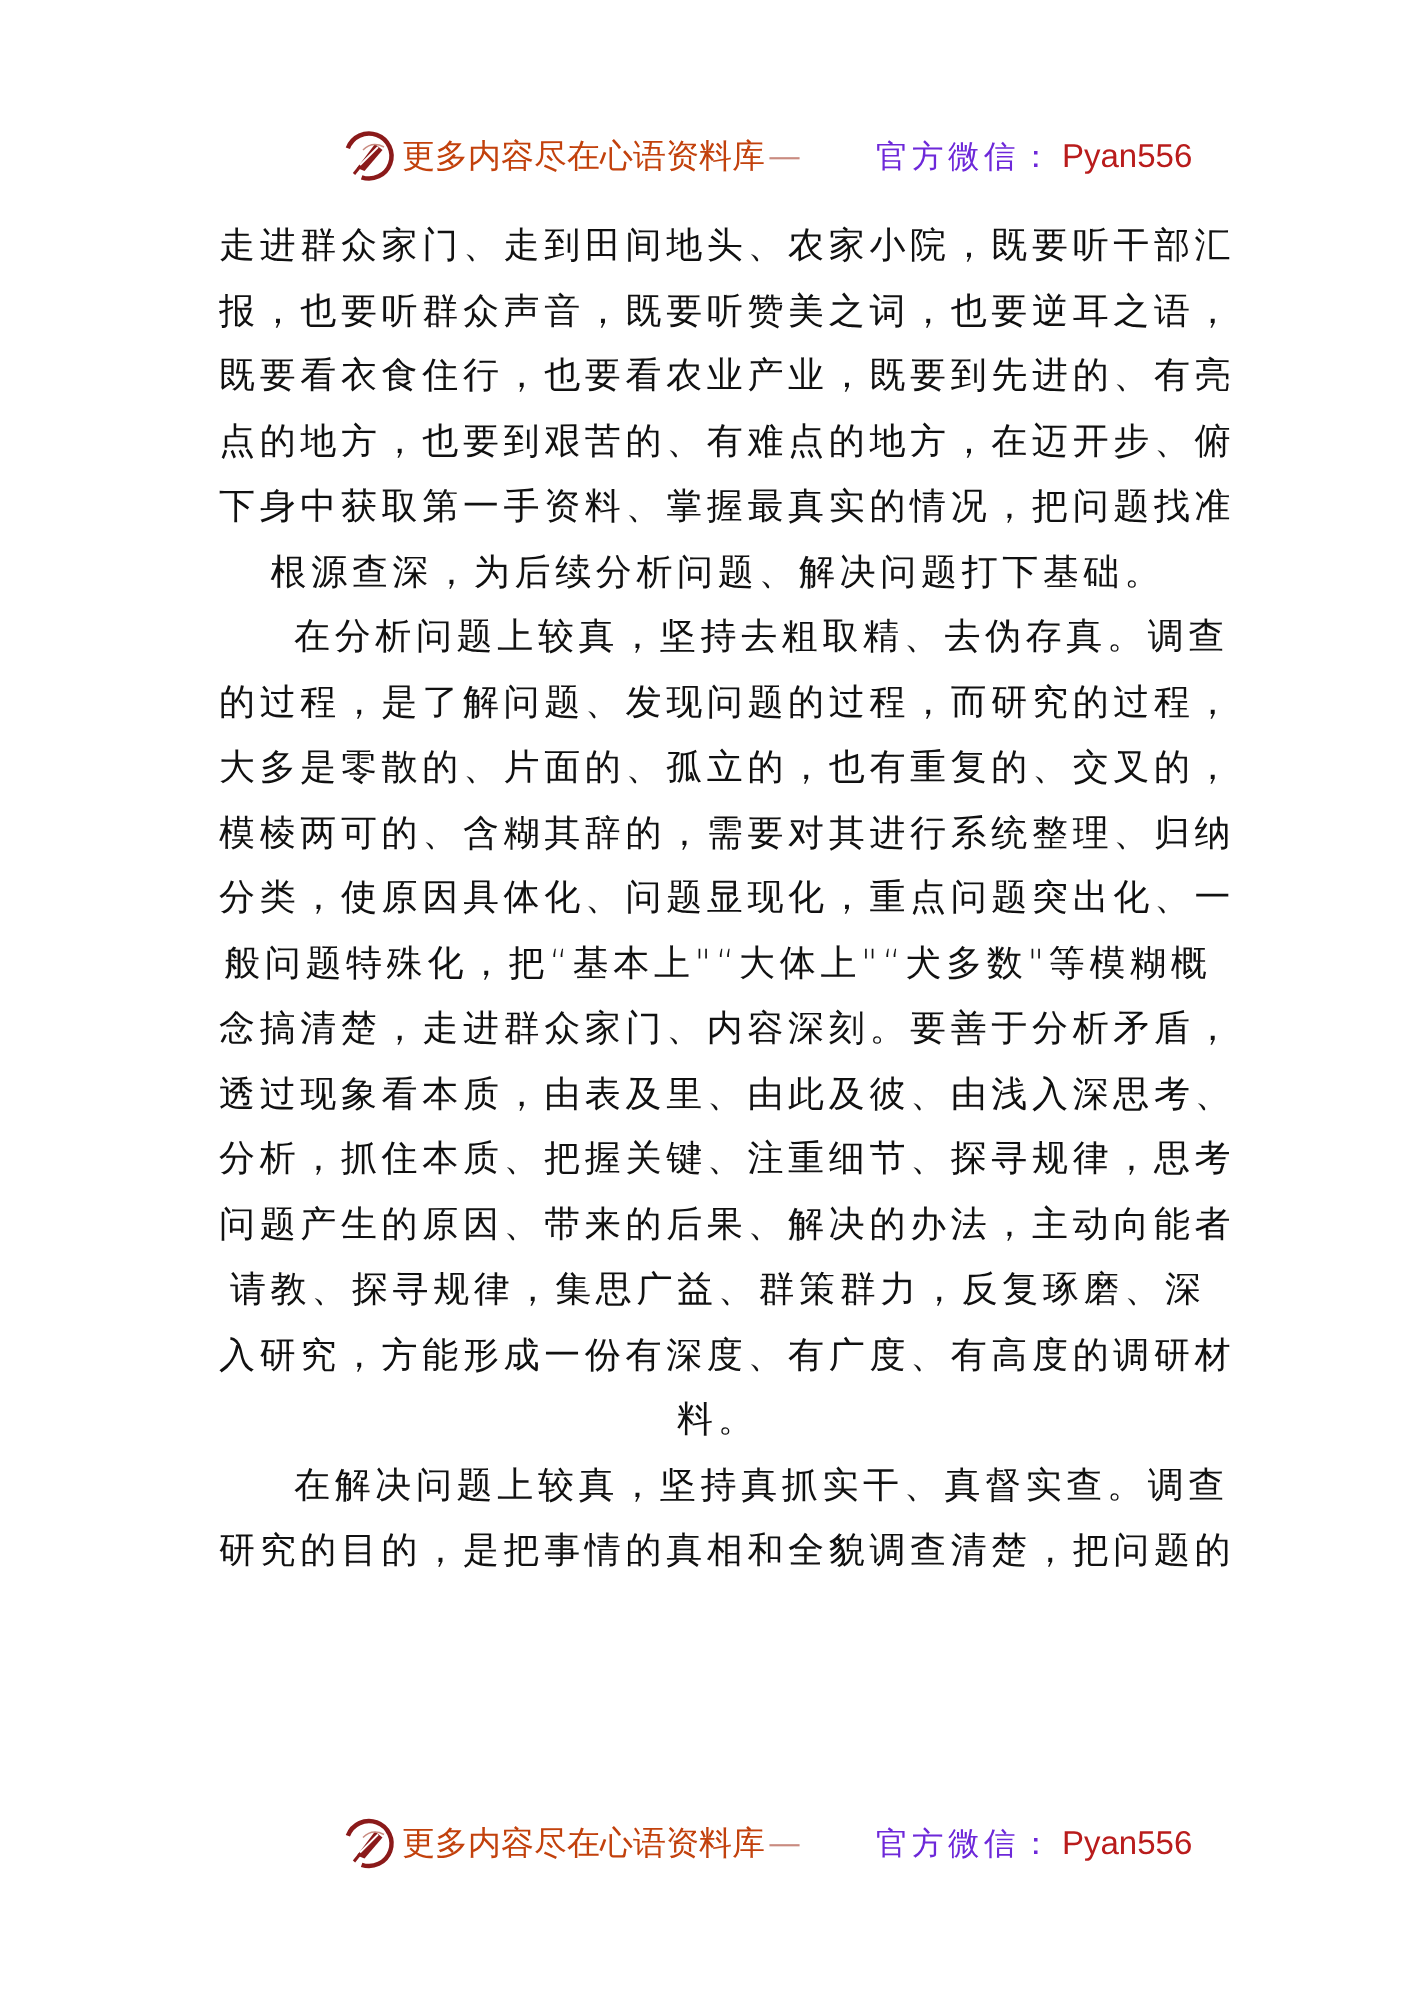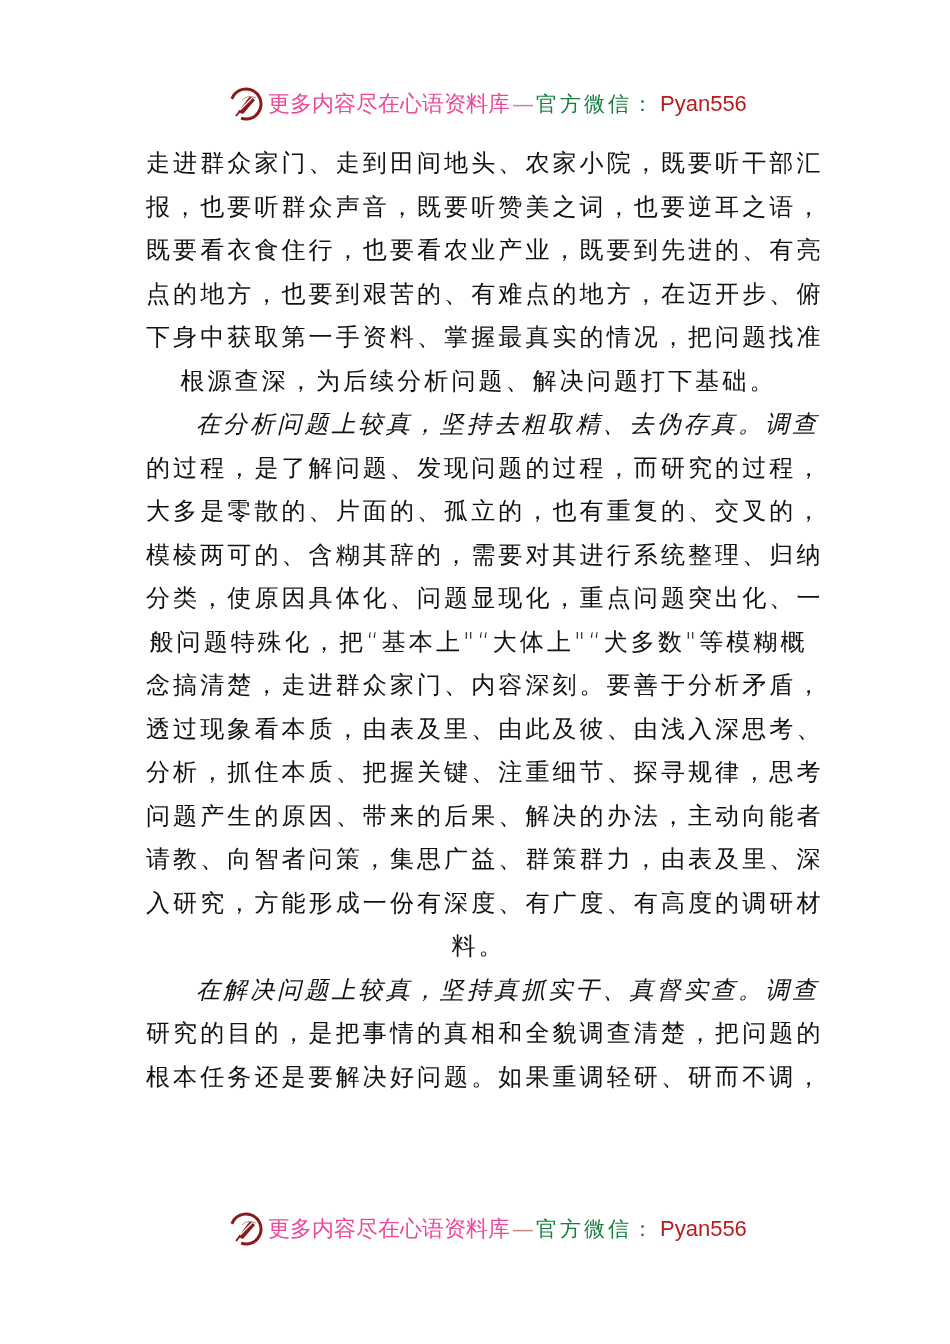--- a/index.html
+++ b/index.html
@@ -25,35 +25,36 @@
     }
     .banner.top { top: 84px; }
     .banner.bottom { top: 1209px; }
     .banner .logo {
       width: 36px;
       height: 36px;
       margin-right: 4px;
       display: inline-block;
     }
     .banner .site {
-      color: #ec4899;
+      color: #c2410c;
       font-size: 22px;
       letter-spacing: 0px;
       font-family: "DejaVu Serif", "Liberation Serif", serif;
     }
     .banner .dash {
       color: #c98b80;
       font-size: 22px;
       margin: 0 2px;
     }
     .banner .wechat-label {
-      color: #15803d;
+      color: #6d28d9;
       font-size: 21px;
       letter-spacing: 3px;
       font-family: Liberation Mono, monospace;
+      margin-left: 48px;
     }
     .banner .wechat-id {
       color: #b91c1c;
       font-size: 22px;
       font-family: "Liberation Sans", "DejaVu Sans", sans-serif;
       margin-left: 4px;
     }
     .content {
       position: absolute;
       left: 146px;
@@ -65,21 +66,20 @@
       line-height: 43.5px;
       font-size: 24px;
       white-space: nowrap;
       letter-spacing: 3.1px;
       font-family: "DejaVu Sans", "Liberation Sans", sans-serif;
       font-weight: 300;
       text-align: center;
     }
     .line.indent {
       padding-left: 50px;
-      font-style: italic;
     }
   </style>
 </head>
 <body>
 
 <div class="banner top">
   <span class="logo">
     <svg width="36" height="36" viewBox="0 0 36 36">
       <circle cx="18" cy="18" r="15" fill="none" stroke="#8b1a1a" stroke-width="3" stroke-dasharray="70 25" transform="rotate(200 18 18)"></circle>
       <path d="M10 26 L22 10 L27 14 L15 28 Z" fill="#8b1a1a"></path>
@@ -104,26 +104,25 @@
   <div class="line indent">在分析问题上较真，坚持去粗取精、去伪存真。调查</div>
   <div class="line">的过程，是了解问题、发现问题的过程，而研究的过程，</div>
   <div class="line">大多是零散的、片面的、孤立的，也有重复的、交叉的，</div>
   <div class="line">模棱两可的、含糊其辞的，需要对其进行系统整理、归纳</div>
   <div class="line">分类，使原因具体化、问题显现化，重点问题突出化、一</div>
   <div class="line">般问题特殊化，把“基本上"“大体上"“犬多数"等模糊概</div>
   <div class="line">念搞清楚，走进群众家门、内容深刻。要善于分析矛盾，</div>
   <div class="line">透过现象看本质，由表及里、由此及彼、由浅入深思考、</div>
   <div class="line">分析，抓住本质、把握关键、注重细节、探寻规律，思考</div>
   <div class="line">问题产生的原因、带来的后果、解决的办法，主动向能者</div>
-  <div class="line">请教、向智者问策，集思广益、群策群力，由表及里、深</div>
+  <div class="line">请教、探寻规律，集思广益、群策群力，反复琢磨、深</div>
   <div class="line">入研究，方能形成一份有深度、有广度、有高度的调研材</div>
   <div class="line">料。</div>
   <div class="line indent">在解决问题上较真，坚持真抓实干、真督实查。调查</div>
   <div class="line">研究的目的，是把事情的真相和全貌调查清楚，把问题的</div>
-  <div class="line">根本任务还是要解决好问题。如果重调轻研、研而不调，</div>
 </div>
 
 <div class="banner bottom">
   <span class="logo">
     <svg width="36" height="36" viewBox="0 0 36 36">
       <circle cx="18" cy="18" r="15" fill="none" stroke="#8b1a1a" stroke-width="3" stroke-dasharray="70 25" transform="rotate(200 18 18)"></circle>
       <path d="M10 26 L22 10 L27 14 L15 28 Z" fill="#8b1a1a"></path>
       <path d="M12 24 L24 12" stroke="#ffffff" stroke-width="1.2"></path>
       <path d="M8 30 L12 25" stroke="#8b1a1a" stroke-width="2"></path>
       <path d="M14 14 Q20 8 28 12" stroke="#c98b80" stroke-width="1" fill="none"></path>

